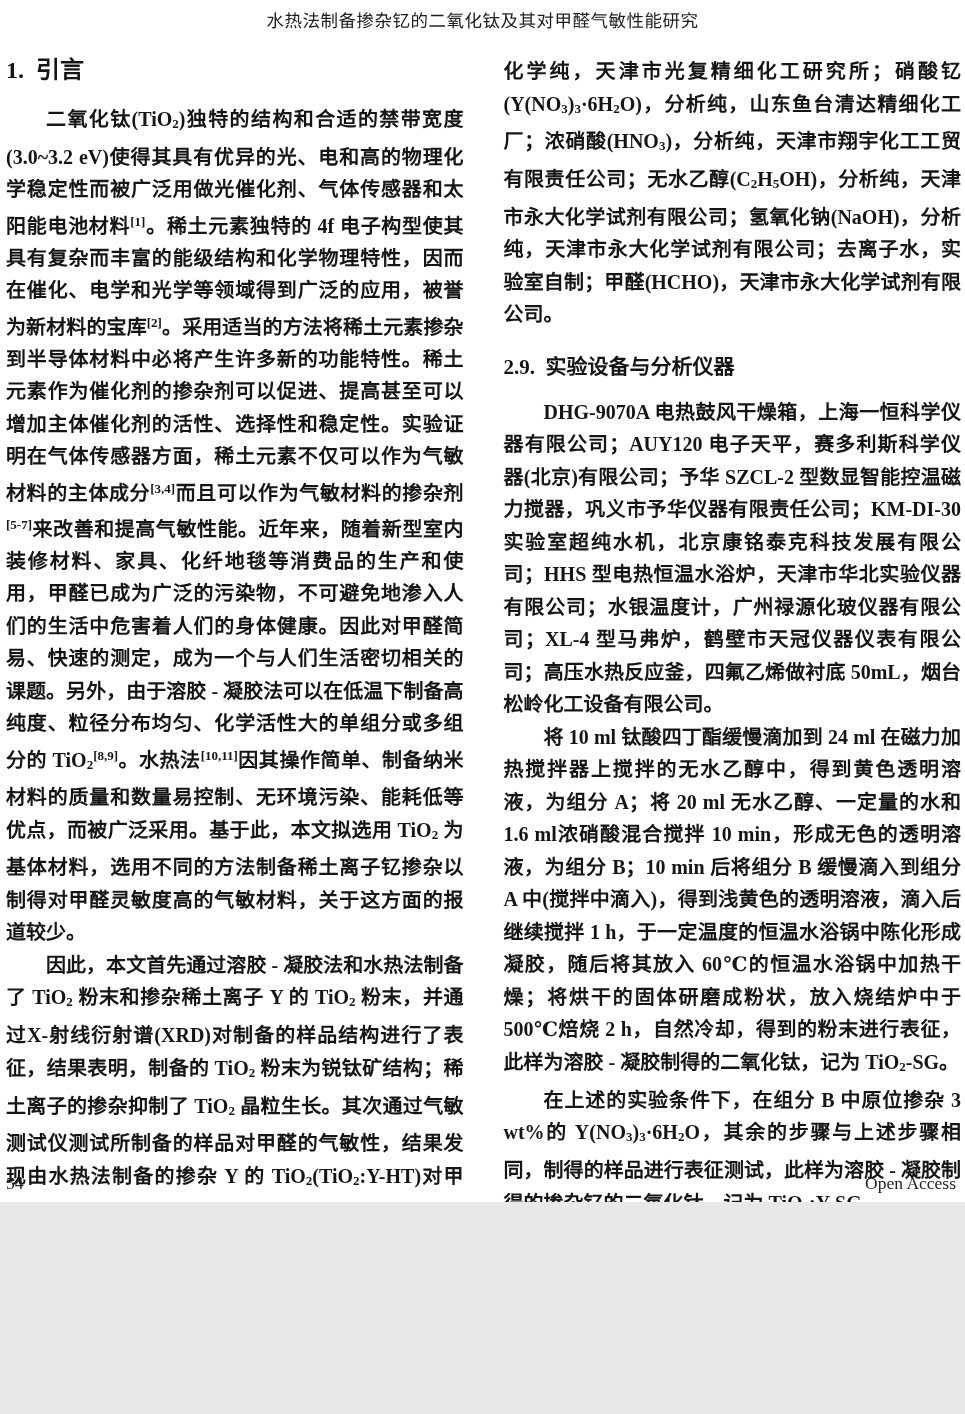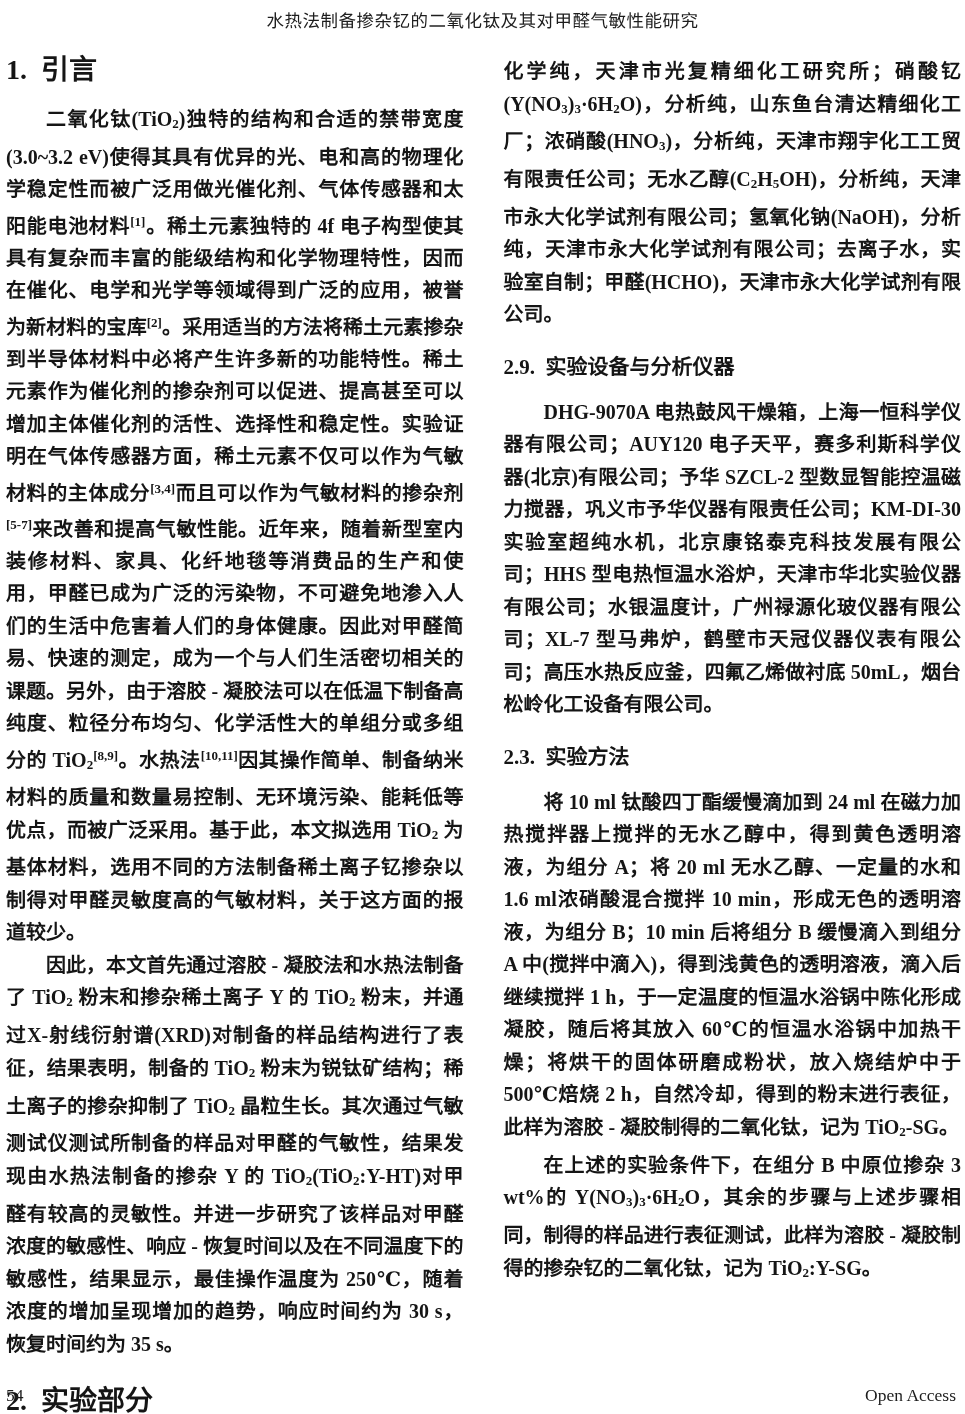--- a/index.html
+++ b/index.html
@@ -1,19 +1,19 @@
 <!DOCTYPE html>
 <html lang="zh-CN"><head>
 <meta charset="utf-8">
 <style>
   html, body { margin: 0; padding: 0; background: #e8e8e8; }
   .page {
     position: relative;
     width: 965px;
-    height: 1414px;
+    height: 1202px;
     margin: 0 auto;
     background: #ffffff;
     color: #151515;
     font-family: "Liberation Serif", "DejaVu Serif", serif;
     overflow: hidden;
   }
   .running-title {
     padding-top: 9px;
     text-align: center;
     font-size: 17.5px;
@@ -29,21 +29,21 @@
   .column { width: 458px; }
   .block {
     font-size: 20px;
     line-height: 32.5px;
     text-align: justify;
     font-weight: bold;
   }
   .p { text-indent: 2em; }
   .p-flush { text-indent: 0; }
   .h1 {
-    font-size: 28px;
+    font-size: 24px;
     font-weight: 700;
     line-height: 30px;
     margin: 26px 0 18px 0;
     white-space: pre-wrap;
     text-align: left;
   }
   .h2 {
     font-size: 21px;
     font-weight: 700;
     line-height: 28px;
@@ -74,22 +74,21 @@
   <div class="columns">
     <div class="column" id="col-left">
         <div class="block h1">1.  引言</div>
         <div class="block p">二氧化钛(TiO<sub>2</sub>)独特的结构和合适的禁带宽度(3.0~3.2 eV)使得其具有优异的光、电和高的物理化学稳定性而被广泛用做光催化剂、气体传感器和太阳能电池材料<sup>[1]</sup>。稀土元素独特的 4f 电子构型使其具有复杂而丰富的能级结构和化学物理特性，因而在催化、电学和光学等领域得到广泛的应用，被誉为新材料的宝库<sup>[2]</sup>。采用适当的方法将稀土元素掺杂到半导体材料中必将产生许多新的功能特性。稀土元素作为催化剂的掺杂剂可以促进、提高甚至可以增加主体催化剂的活性、选择性和稳定性。实验证明在气体传感器方面，稀土元素不仅可以作为气敏材料的主体成分<sup>[3,4]</sup>而且可以作为气敏材料的掺杂剂<sup>[5-7]</sup>来改善和提高气敏性能。近年来，随着新型室内装修材料、家具、化纤地毯等消费品的生产和使用，甲醛已成为广泛的污染物，不可避免地渗入人们的生活中危害着人们的身体健康。因此对甲醛简易、快速的测定，成为一个与人们生活密切相关的课题。另外，由于溶胶 - 凝胶法可以在低温下制备高纯度、粒径分布均匀、化学活性大的单组分或多组分的 TiO<sub>2</sub><sup>[8,9]</sup>。水热法<sup>[10,11]</sup>因其操作简单、制备纳米材料的质量和数量易控制、无环境污染、能耗低等优点，而被广泛采用。基于此，本文拟选用 TiO<sub>2</sub> 为基体材料，选用不同的方法制备稀土离子钇掺杂以制得对甲醛灵敏度高的气敏材料，关于这方面的报道较少。</div>
         <div class="block p">因此，本文首先通过溶胶 - 凝胶法和水热法制备了 TiO<sub>2</sub> 粉末和掺杂稀土离子 Y 的 TiO<sub>2</sub> 粉末，并通过X-射线衍射谱(XRD)对制备的样品结构进行了表征，结果表明，制备的 TiO<sub>2</sub> 粉末为锐钛矿结构；稀土离子的掺杂抑制了 TiO<sub>2</sub> 晶粒生长。其次通过气敏测试仪测试所制备的样品对甲醛的气敏性，结果发现由水热法制备的掺杂 Y 的 TiO<sub>2</sub>(TiO<sub>2</sub>:Y-HT)对甲醛有较高的灵敏性。并进一步研究了该样品对甲醛浓度的敏感性、响应 - 恢复时间以及在不同温度下的敏感性，结果显示，最佳操作温度为 250℃，随着浓度的增加呈现增加的趋势，响应时间约为 30 s，恢复时间约为 35 s。</div>
         <div class="block h1">2.  实验部分</div>
       </div>
     <div class="column" id="col-right">
         <div class="block p-flush">化学纯，天津市光复精细化工研究所；硝酸钇(Y(NO<sub>3</sub>)<sub>3</sub>·6H<sub>2</sub>O)，分析纯，山东鱼台清达精细化工厂；浓硝酸(HNO<sub>3</sub>)，分析纯，天津市翔宇化工工贸有限责任公司；无水乙醇(C<sub>2</sub>H<sub>5</sub>OH)，分析纯，天津市永大化学试剂有限公司；氢氧化钠(NaOH)，分析纯，天津市永大化学试剂有限公司；去离子水，实验室自制；甲醛(HCHO)，天津市永大化学试剂有限公司。</div>
         <div class="block h2">2.9.  实验设备与分析仪器</div>
-        <div class="block p">DHG-9070A 电热鼓风干燥箱，上海一恒科学仪器有限公司；AUY120 电子天平，赛多利斯科学仪器(北京)有限公司；予华 SZCL-2 型数显智能控温磁力搅器，巩义市予华仪器有限责任公司；KM-DI-30 实验室超纯水机，北京康铭泰克科技发展有限公司；HHS 型电热恒温水浴炉，天津市华北实验仪器有限公司；水银温度计，广州禄源化玻仪器有限公司；XL-7 型马弗炉，鹤壁市天冠仪器仪表有限公司；高压水热反应釜，四氟乙烯做衬底 50mL，烟台松岭化工设备有限公司。</div>
-        <div class="block h2">2.3.  实验方法</div>
+        <div class="block p">DHG-9070A 电热鼓风干燥箱，上海一恒科学仪器有限公司；AUY120 电子天平，赛多利斯科学仪器(北京)有限公司；予华 SZCL-2 型数显智能控温磁力搅器，巩义市予华仪器有限责任公司；KM-DI-30 实验室超纯水机，北京康铭泰克科技发展有限公司；HHS 型电热恒温水浴炉，天津市华北实验仪器有限公司；水银温度计，广州禄源化玻仪器有限公司；XL-4 型马弗炉，鹤壁市天冠仪器仪表有限公司；高压水热反应釜，四氟乙烯做衬底 50mL，烟台松岭化工设备有限公司。</div>
         <div class="block p">将 10 ml 钛酸四丁酯缓慢滴加到 24 ml 在磁力加热搅拌器上搅拌的无水乙醇中，得到黄色透明溶液，为组分 A；将 20 ml 无水乙醇、一定量的水和 1.6 ml浓硝酸混合搅拌 10 min，形成无色的透明溶液，为组分 B；10 min 后将组分 B 缓慢滴入到组分 A 中(搅拌中滴入)，得到浅黄色的透明溶液，滴入后继续搅拌 1 h，于一定温度的恒温水浴锅中陈化形成凝胶，随后将其放入 60℃的恒温水浴锅中加热干燥；将烘干的固体研磨成粉状，放入烧结炉中于 500℃焙烧 2 h，自然冷却，得到的粉末进行表征，此样为溶胶 - 凝胶制得的二氧化钛，记为 TiO<sub>2</sub>-SG。</div>
         <div class="block p">在上述的实验条件下，在组分 B 中原位掺杂 3 wt%的 Y(NO<sub>3</sub>)<sub>3</sub>·6H<sub>2</sub>O，其余的步骤与上述步骤相同，制得的样品进行表征测试，此样为溶胶 - 凝胶制得的掺杂钇的二氧化钛，记为 TiO<sub>2</sub>:Y-SG。</div>
       </div>
   </div>
 
   <div class="footer">
     <span>54</span>
     <span>Open Access</span>
   </div>
 </div>

